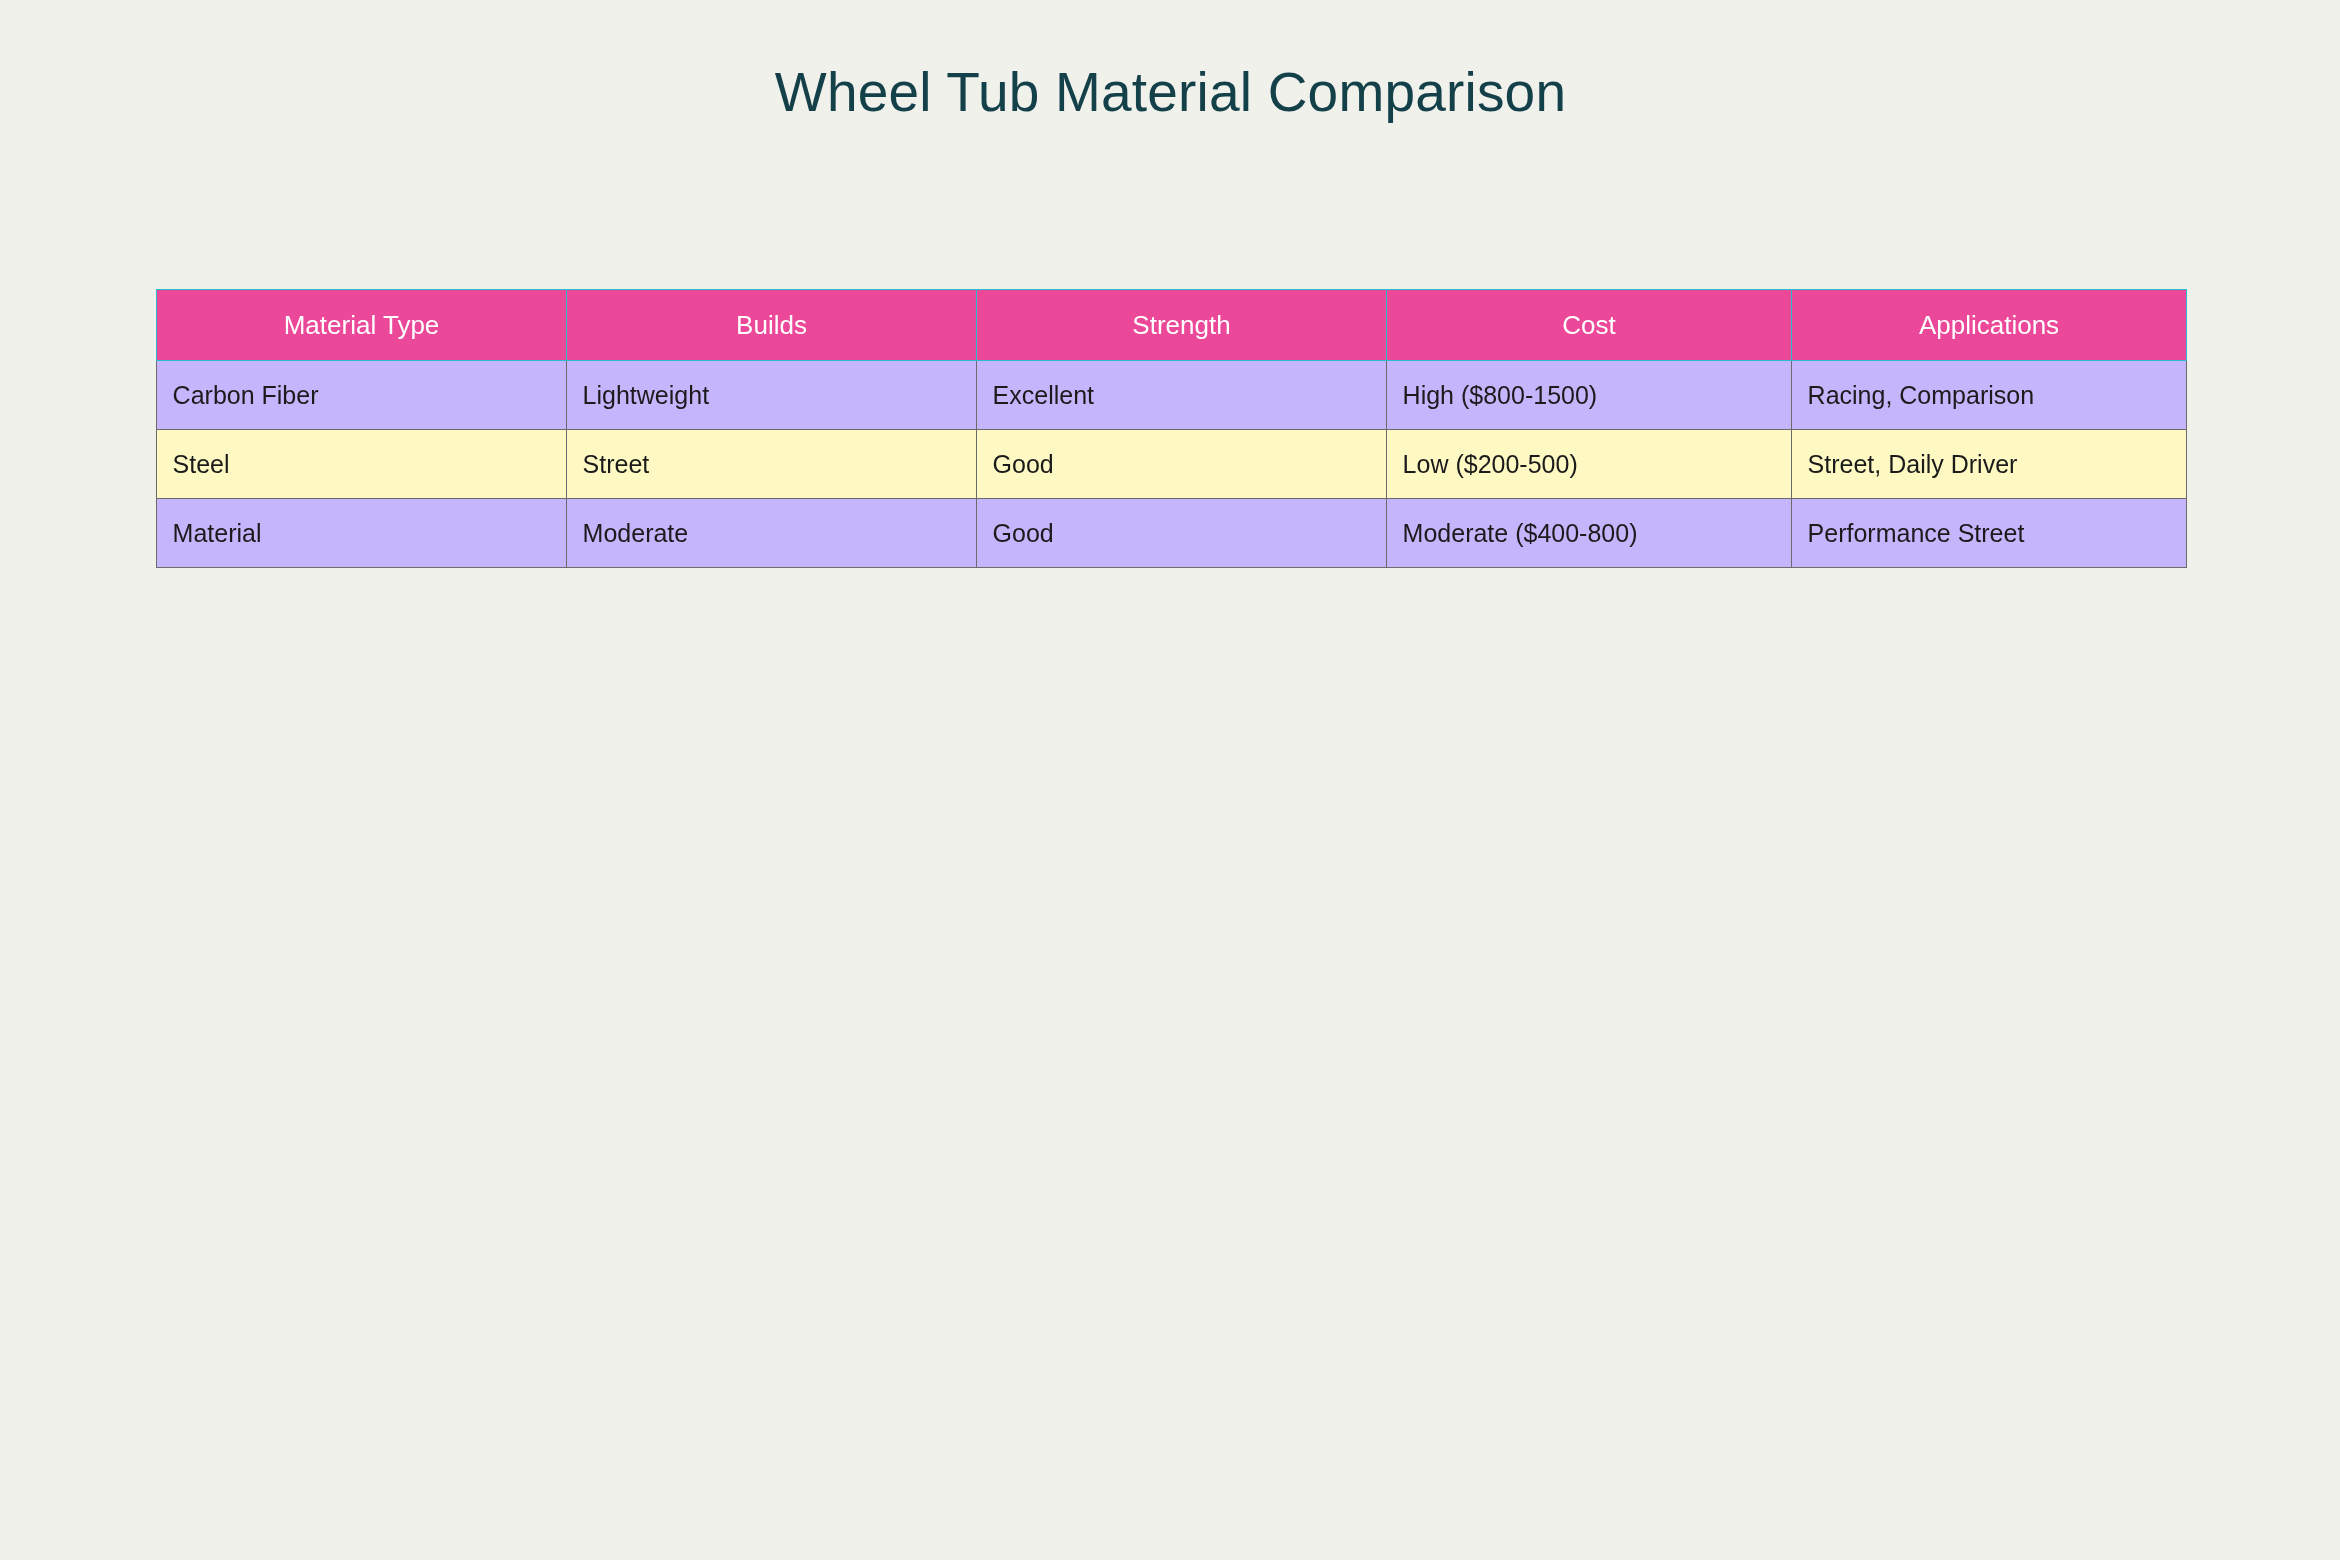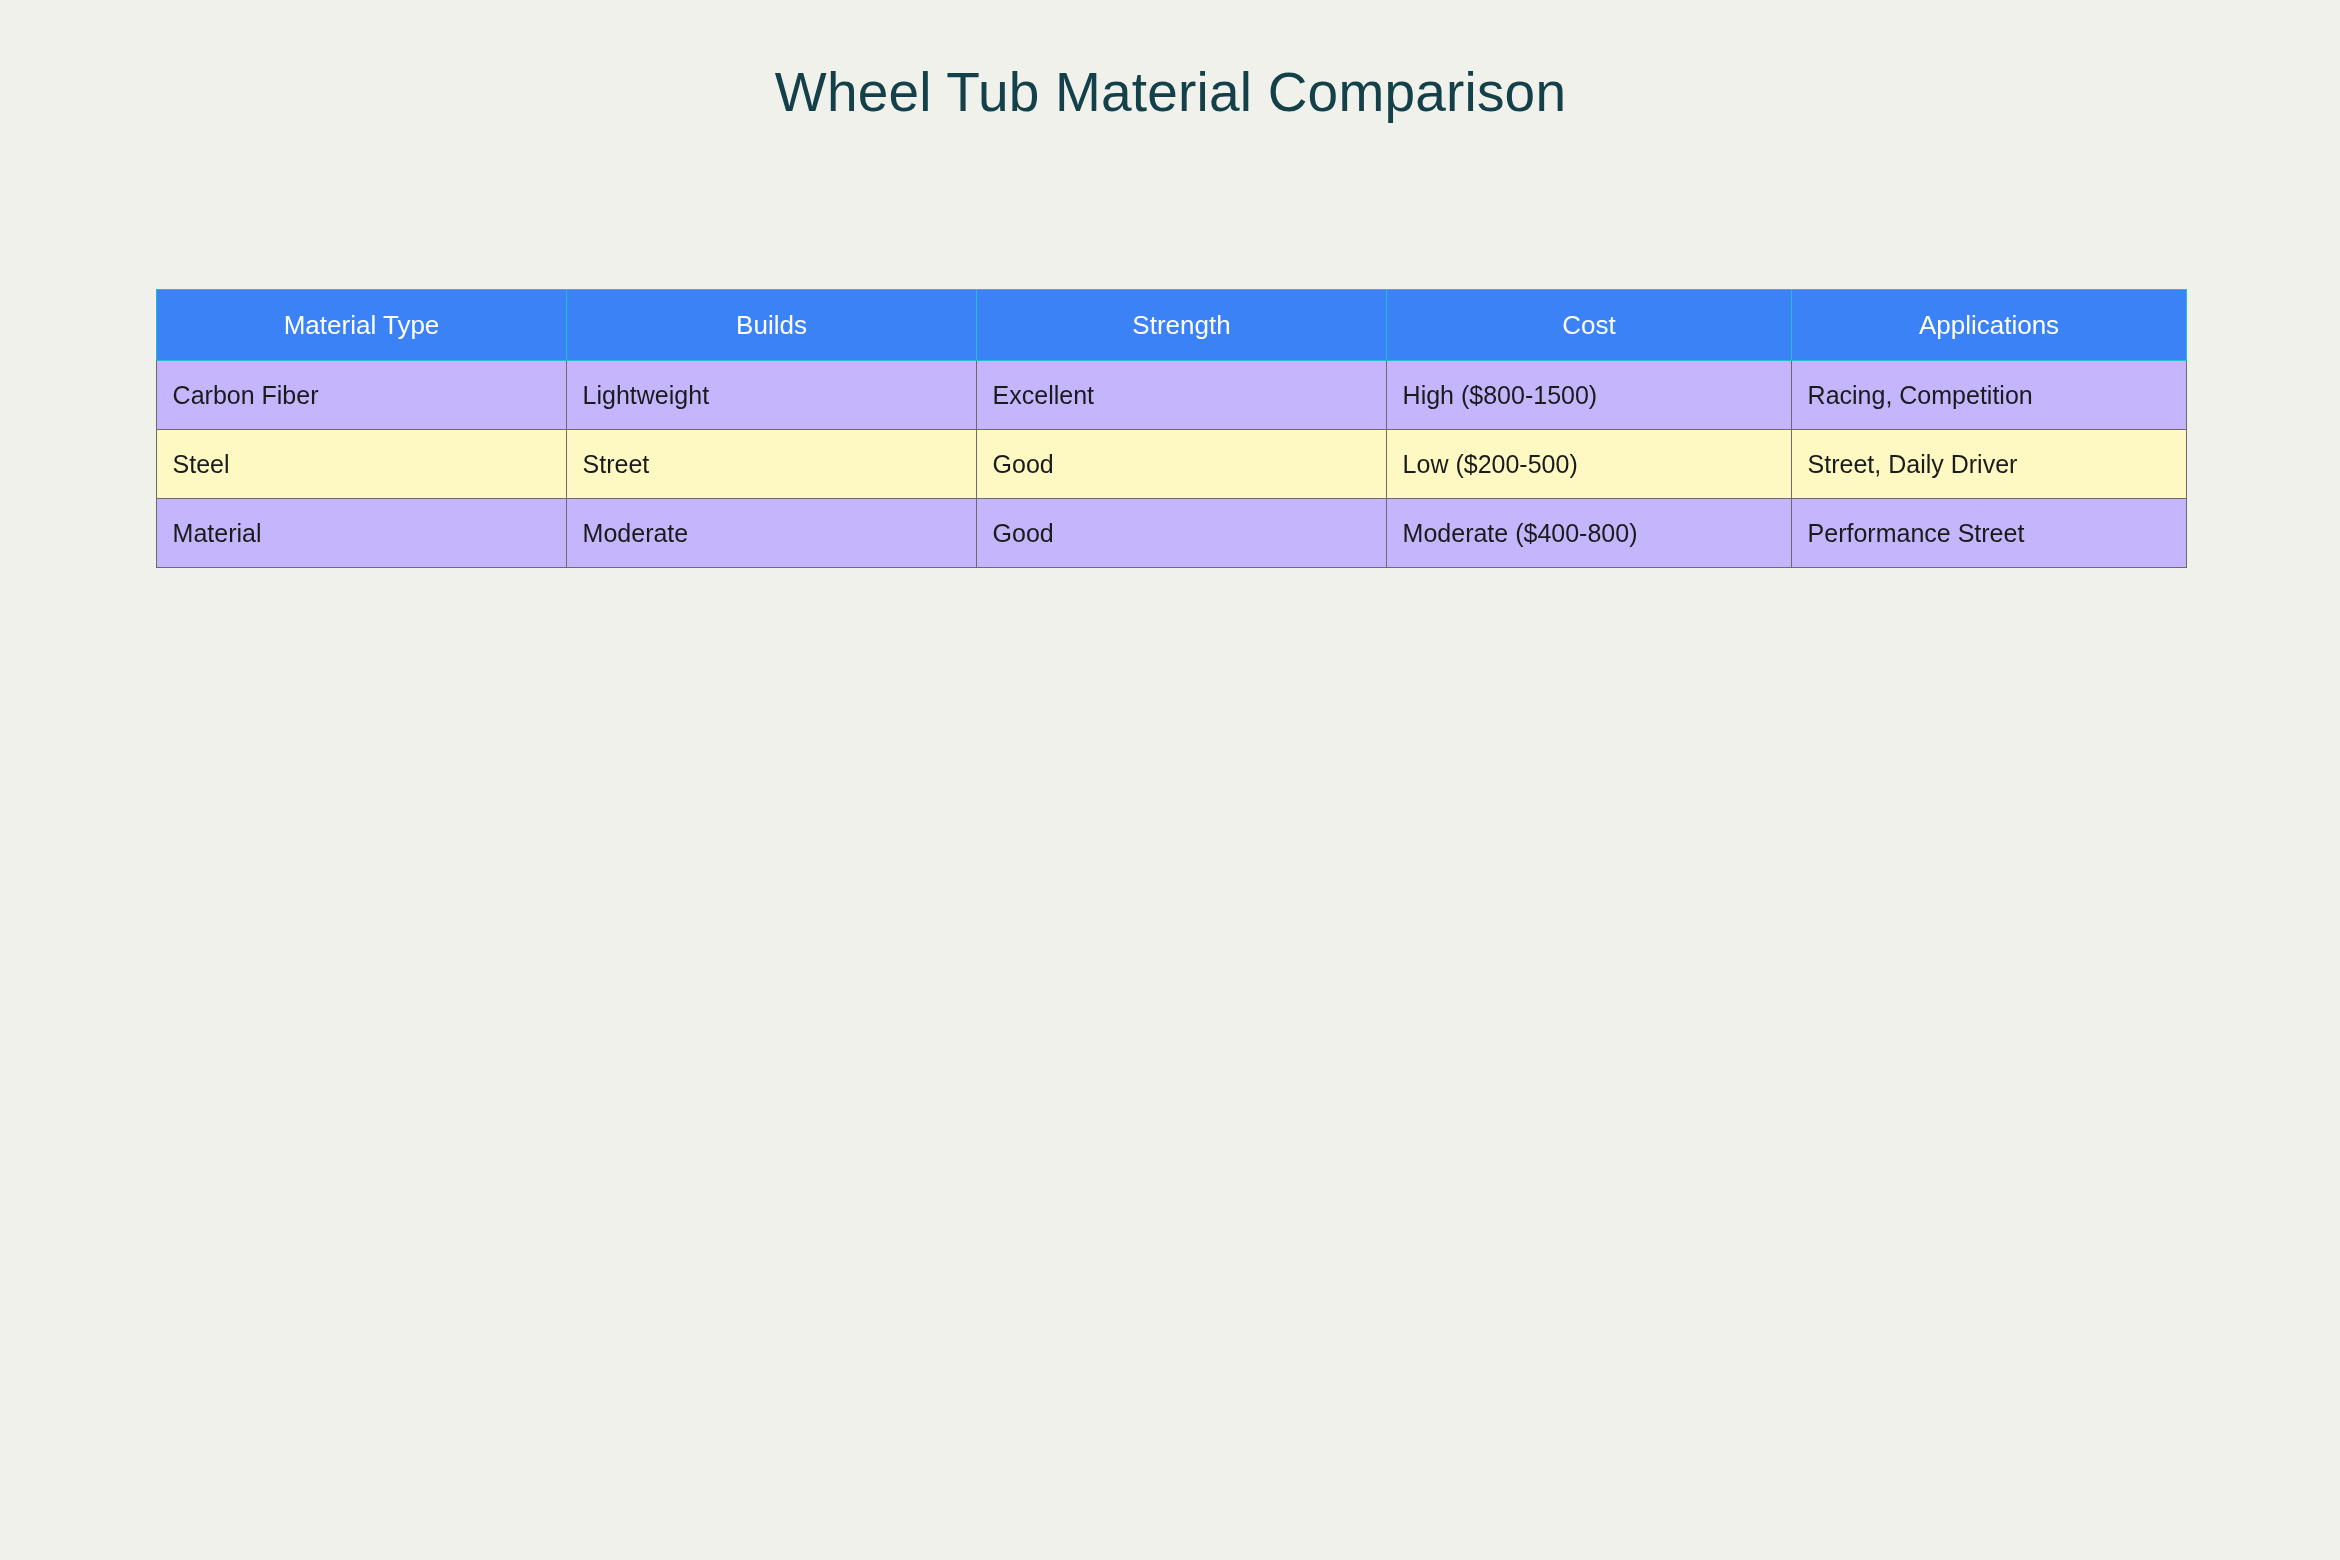--- a/index.html
+++ b/index.html
@@ -39,21 +39,21 @@
     border-collapse: collapse;
     width: 2029px;
     table-layout: fixed;
   }
   table.comparison col.c0 { width: 410px; }
   table.comparison col.c1 { width: 410px; }
   table.comparison col.c2 { width: 410px; }
   table.comparison col.c3 { width: 405px; }
   table.comparison col.c4 { width: 395px; }
   table.comparison thead th {
-    background: #3b82f6;
+    background: #ec4899;
     color: #ffffff;
     font-size: 26px;
     font-weight: normal;
     text-align: center;
     height: 70px;
     border: 1px solid #25bdcd;
     padding: 0 9.8px;
   }
   table.comparison tbody td {
     font-size: 25px;
@@ -98,21 +98,21 @@
           <th>Cost</th>
           <th>Applications</th>
         </tr>
       </thead>
       <tbody>
         <tr class="odd">
           <td>Carbon Fiber</td>
           <td>Lightweight</td>
           <td>Excellent</td>
           <td>High ($800-1500)</td>
-          <td>Racing, Competition</td>
+          <td>Racing, Comparison</td>
         </tr>
         <tr class="even">
           <td>Steel</td>
           <td>Street</td>
           <td>Good</td>
           <td>Low ($200-500)</td>
           <td>Street, Daily Driver</td>
         </tr>
         <tr class="odd">
           <td>Material</td>

